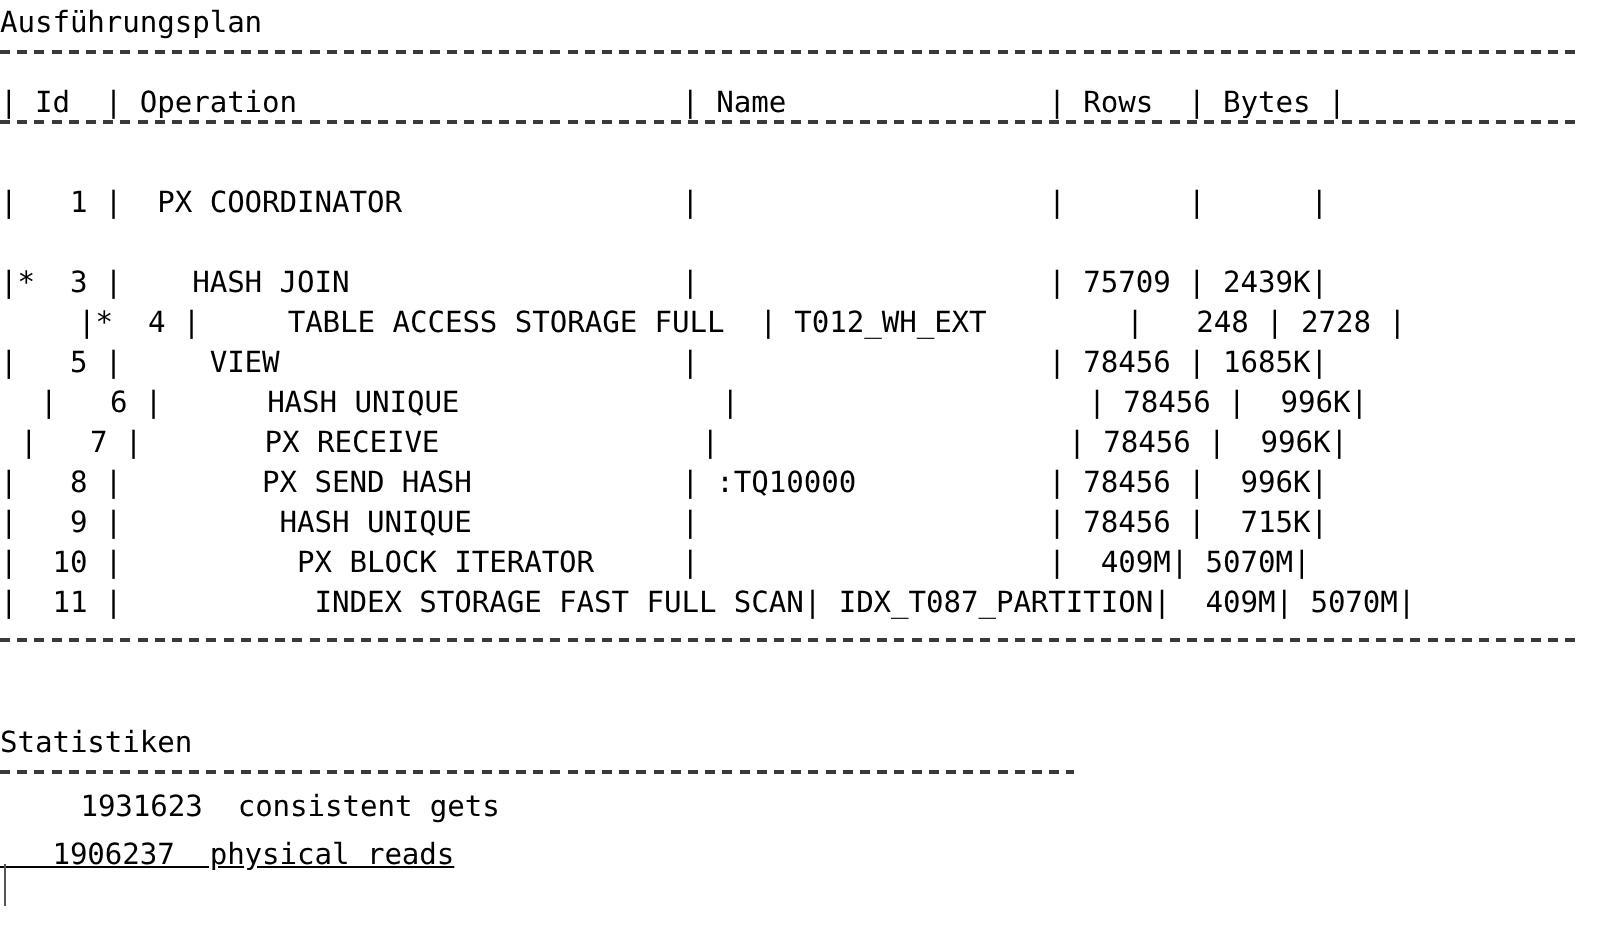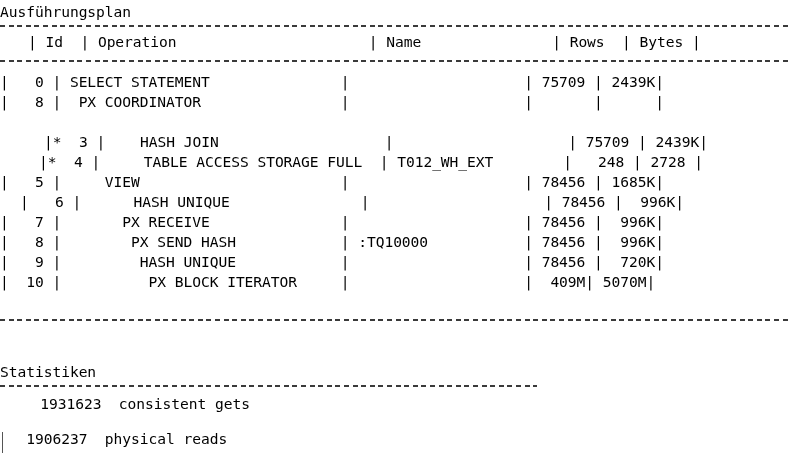--- a/index.html
+++ b/index.html
@@ -49,39 +49,39 @@
 </style>
 </head>
 <body>
 
 <div id="app">
 
   <div class="mono-line title-line" style="top:2px;">Ausführungsplan</div>
 
   <div class="sep" style="top:25px; width:790px;"></div>
 
-  <div class="mono-line" style="top:32px;padding-left:28px;">| Id  | Operation                      | Name               | Rows  | Bytes |</div>
+  <div class="mono-line" style="top:42px;">| Id  | Operation                      | Name               | Rows  | Bytes |</div>
 
   <div class="sep" style="top:60px; width:790px;"></div>
 
-  <div class="mono-line" style="top:72px;">|   0 | SELECT STATEMENT               |                    | 75709 | 2439K|</div>
-  <div class="mono-line" style="top:92px;">|   8 |  PX COORDINATOR                |                    |       |      |</div>
-  <div class="mono-line" style="top:132px;padding-left:44px;">|*  3 |    HASH JOIN                   |                    | 75709 | 2439K|</div>
+  <div class="mono-line" style="top:92px;">|   1 |  PX COORDINATOR                |                    |       |      |</div>
+  <div class="mono-line" style="top:132px;">|*  3 |    HASH JOIN                   |                    | 75709 | 2439K|</div>
   <div class="mono-line" style="top:152px;padding-left:39px;">|*  4 |     TABLE ACCESS STORAGE FULL  | T012_WH_EXT        |   248 | 2728 |</div>
   <div class="mono-line" style="top:172px;">|   5 |     VIEW                       |                    | 78456 | 1685K|</div>
   <div class="mono-line" style="top:192px;padding-left:20px;">|   6 |      HASH UNIQUE               |                    | 78456 |  996K|</div>
-  <div class="mono-line" style="top:212px;">|   7 |       PX RECEIVE               |                    | 78456 |  996K|</div>
+  <div class="mono-line" style="top:212px;padding-left:10px;">|   7 |       PX RECEIVE               |                    | 78456 |  996K|</div>
   <div class="mono-line" style="top:232px;text-align:right;">|   8 |        PX SEND HASH            | :TQ10000           | 78456 |  996K|</div>
-  <div class="mono-line" style="top:252px;">|   9 |         HASH UNIQUE            |                    | 78456 |  720K|</div>
+  <div class="mono-line" style="top:252px;">|   9 |         HASH UNIQUE            |                    | 78456 |  715K|</div>
   <div class="mono-line" style="top:272px;">|  10 |          PX BLOCK ITERATOR     |                    |  409M| 5070M|</div>
+  <div class="mono-line" style="top:292px;">|  11 |           INDEX STORAGE FAST FULL SCAN| IDX_T087_PARTITION|  409M| 5070M|</div>
 
   <div class="sep" style="top:319px; width:790px;"></div>
 
   <div class="mono-line title-line" style="top:362px;">Statistiken</div>
 
   <div class="sep" style="top:385px; width:537px;"></div>
 
   <div class="mono-line" style="top:394px;margin-left:14px;">   1931623  consistent gets</div>
-  <div class="mono-line" style="top:429px;">   1906237  physical reads</div>
+  <div class="mono-line" style="top:418px;text-decoration:underline;">   1906237  physical reads</div>
 
   <div class="cursor" style="left:2px; top:432px; height:21px;"></div>
 
 </div>
 
 </body></html>

